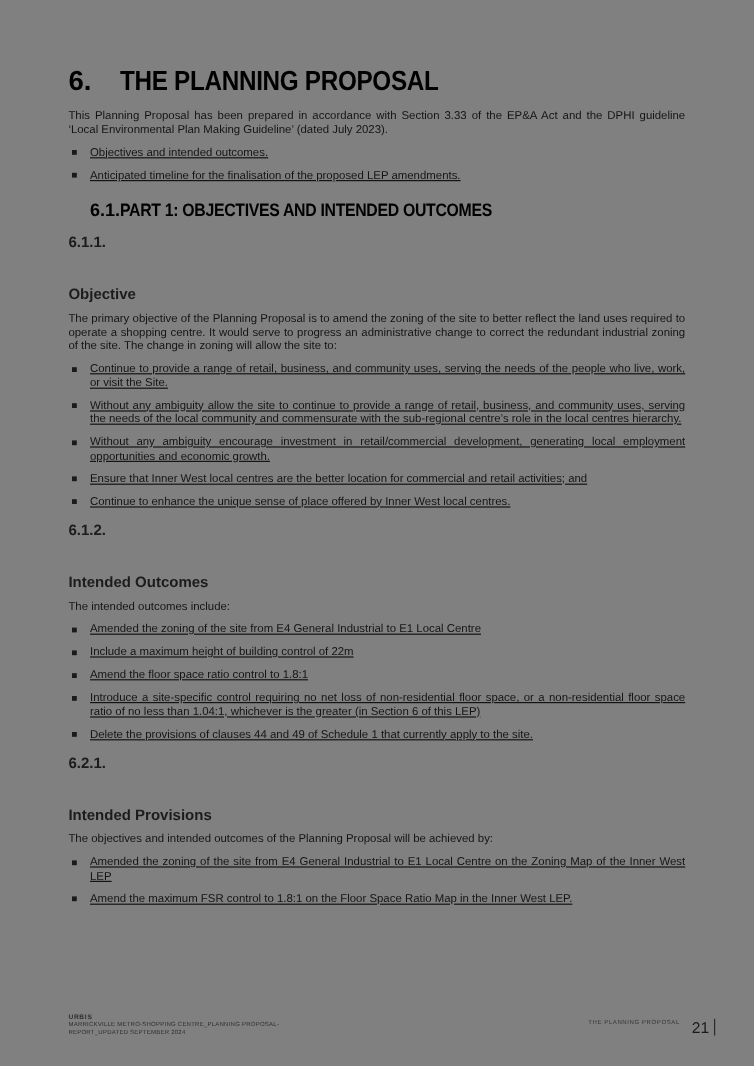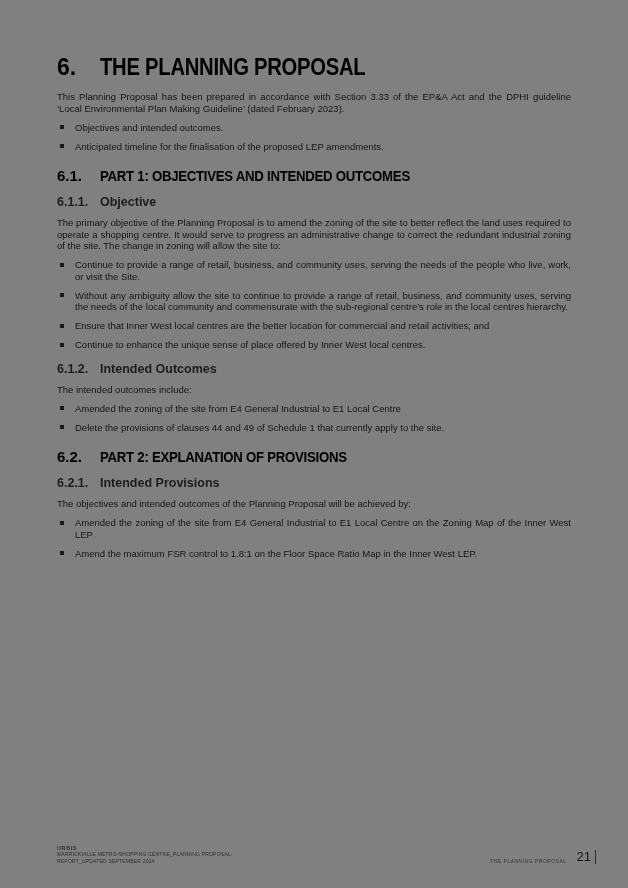--- a/index.html
+++ b/index.html
@@ -14,58 +14,58 @@
   .page{
     position:absolute;inset:0;
     padding:55px 57px 0 57px;
     box-sizing:border-box;
   }
   
   .hrow{display:flex;align-items:baseline;color:#000;}
   .hnum{flex:0 0 43px;}
   .cond{display:inline-block;transform:scaleX(0.88);transform-origin:left center;letter-spacing:-0.3px;white-space:nowrap;}
   .h1{font-size:23px;font-weight:bold;line-height:25px;margin:0 0 11px 0;}
-  .h2{font-size:15px;font-weight:bold;line-height:17px;margin:15px 0 5px 0;}
-  .h3{font-size:12.5px;font-weight:bold;line-height:15px;margin:11px 0 5px 0;color:#1c1c1c;}
+  .h2{font-size:15px;font-weight:bold;line-height:17px;margin:15px 0 5px 0;text-align:right;}
+  .h3{font-size:12.5px;font-weight:bold;line-height:15px;margin:11px 0 5px 0;color:#1c1c1c;flex-direction:column;}
   .h3 .hnum{flex:0 0 43px;}
   
   p.body, .li-txt{
     font-size:9.5px;line-height:11.5px;text-align:justify;color:#141414;
   }
   p.body{margin:7px 0;}
-  ul.blist{list-style:none;margin:2px 0 10px 0;padding:0;}
+  ul.blist{list-style:none;margin:2px 0 10px 0;padding:0;text-decoration:underline;}
   ul.blist li{display:flex;margin:7.5px 0;padding-left:3px;}
   .blt{flex:0 0 4px;width:4px;height:4px;background:#1a1a1a;margin-top:3.5px;margin-right:11px;}
   .li-txt{flex:1;}
   .it{}
   
   .footer-left{
     position:absolute;left:57px;bottom:24px;
     font-size:5px;line-height:6.5px;color:#2e2e2e;letter-spacing:0.2px;
   }
   .footer-left .brand{font-size:5.5px;font-weight:bold;letter-spacing:0.6px;}
   .footer-right{
     position:absolute;right:32px;bottom:24px;
-    display:flex;align-items:flex-end;
+    display:flex;align-items:flex-start;
   }
   .footer-right .slabel{font-size:5px;letter-spacing:0.5px;color:#333;margin-right:10px;}
   .footer-right .pnum{font-size:13px;color:#1a1a1a;margin-right:4px;}
   .footer-right .edge{width:1px;height:14px;background:#2c2c2c;}
 </style>
 </head>
 <body>
 
 <div class="page">
 
   <div class="hrow h1">
     <span class="hnum">6.</span>
     <span class="cond">THE PLANNING PROPOSAL</span>
   </div>
 
-  <p class="body"><span>This Planning Proposal has been prepared in accordance with Section 3.33 of the EP&amp;A Act and the DPHI guideline </span><span class="it">‘Local Environmental Plan Making Guideline’</span><span> (dated February 2023).</span></p>
+  <p class="body"><span>This Planning Proposal has been prepared in accordance with Section 3.33 of the EP&amp;A Act and the DPHI guideline </span><span class="it">‘Local Environmental Plan Making Guideline’</span><span> (dated July 2023).</span></p>
 
 
   <ul class="blist">
     <li>
         <span class="blt"></span>
         <span class="li-txt">Objectives and intended outcomes.</span>
       </li>
     <li>
         <span class="blt"></span>
         <span class="li-txt">Anticipated timeline for the finalisation of the proposed LEP amendments.</span>
@@ -88,20 +88,24 @@
     <li>
         <span class="blt"></span>
         <span class="li-txt">Continue to provide a range of retail, business, and community uses, serving the needs of the people who live, work, or visit the Site.</span>
       </li>
     <li>
         <span class="blt"></span>
         <span class="li-txt">Without any ambiguity allow the site to continue to provide a range of retail, business, and community uses, serving the needs of the local community and commensurate with the sub-regional centre’s role in the local centres hierarchy.</span>
       </li>
     <li>
         <span class="blt"></span>
+        <span class="li-txt">Without any ambiguity encourage investment in retail/commercial development, generating local employment opportunities and economic growth.</span>
+      </li>
+    <li>
+        <span class="blt"></span>
         <span class="li-txt">Ensure that Inner West local centres are the better location for commercial and retail activities; and</span>
       </li>
     <li>
         <span class="blt"></span>
         <span class="li-txt">Continue to enhance the unique sense of place offered by Inner West local centres.</span>
       </li>
   </ul>
 
   <div class="hrow h3">
     <span class="hnum">6.1.2.</span>
@@ -110,28 +114,36 @@
 
   <p class="body">The intended outcomes include:</p>
 
   <ul class="blist">
     <li>
         <span class="blt"></span>
         <span class="li-txt">Amended the zoning of the site from E4 General Industrial to E1 Local Centre</span>
       </li>
     <li>
         <span class="blt"></span>
+        <span class="li-txt">Include a maximum height of building control of 22m</span>
+      </li>
+    <li>
+        <span class="blt"></span>
+        <span class="li-txt">Amend the floor space ratio control to 1.8:1</span>
+      </li>
+    <li>
+        <span class="blt"></span>
+        <span class="li-txt">Introduce a site-specific control requiring no net loss of non-residential floor space, or a non-residential floor space ratio of no less than 1.04:1, whichever is the greater (in Section 6 of this LEP)</span>
+      </li>
+    <li>
+        <span class="blt"></span>
         <span class="li-txt">Delete the provisions of clauses 44 and 49 of Schedule 1 that currently apply to the site.</span>
       </li>
   </ul>
 
-  <div class="hrow h2">
-    <span class="hnum">6.2.</span>
-    <span class="cond">PART 2: EXPLANATION OF PROVISIONS</span>
-  </div>
 
   <div class="hrow h3">
     <span class="hnum">6.2.1.</span>
     <span>Intended Provisions</span>
   </div>
 
   <p class="body">The objectives and intended outcomes of the Planning Proposal will be achieved by:</p>
 
   <ul class="blist">
     <li>

